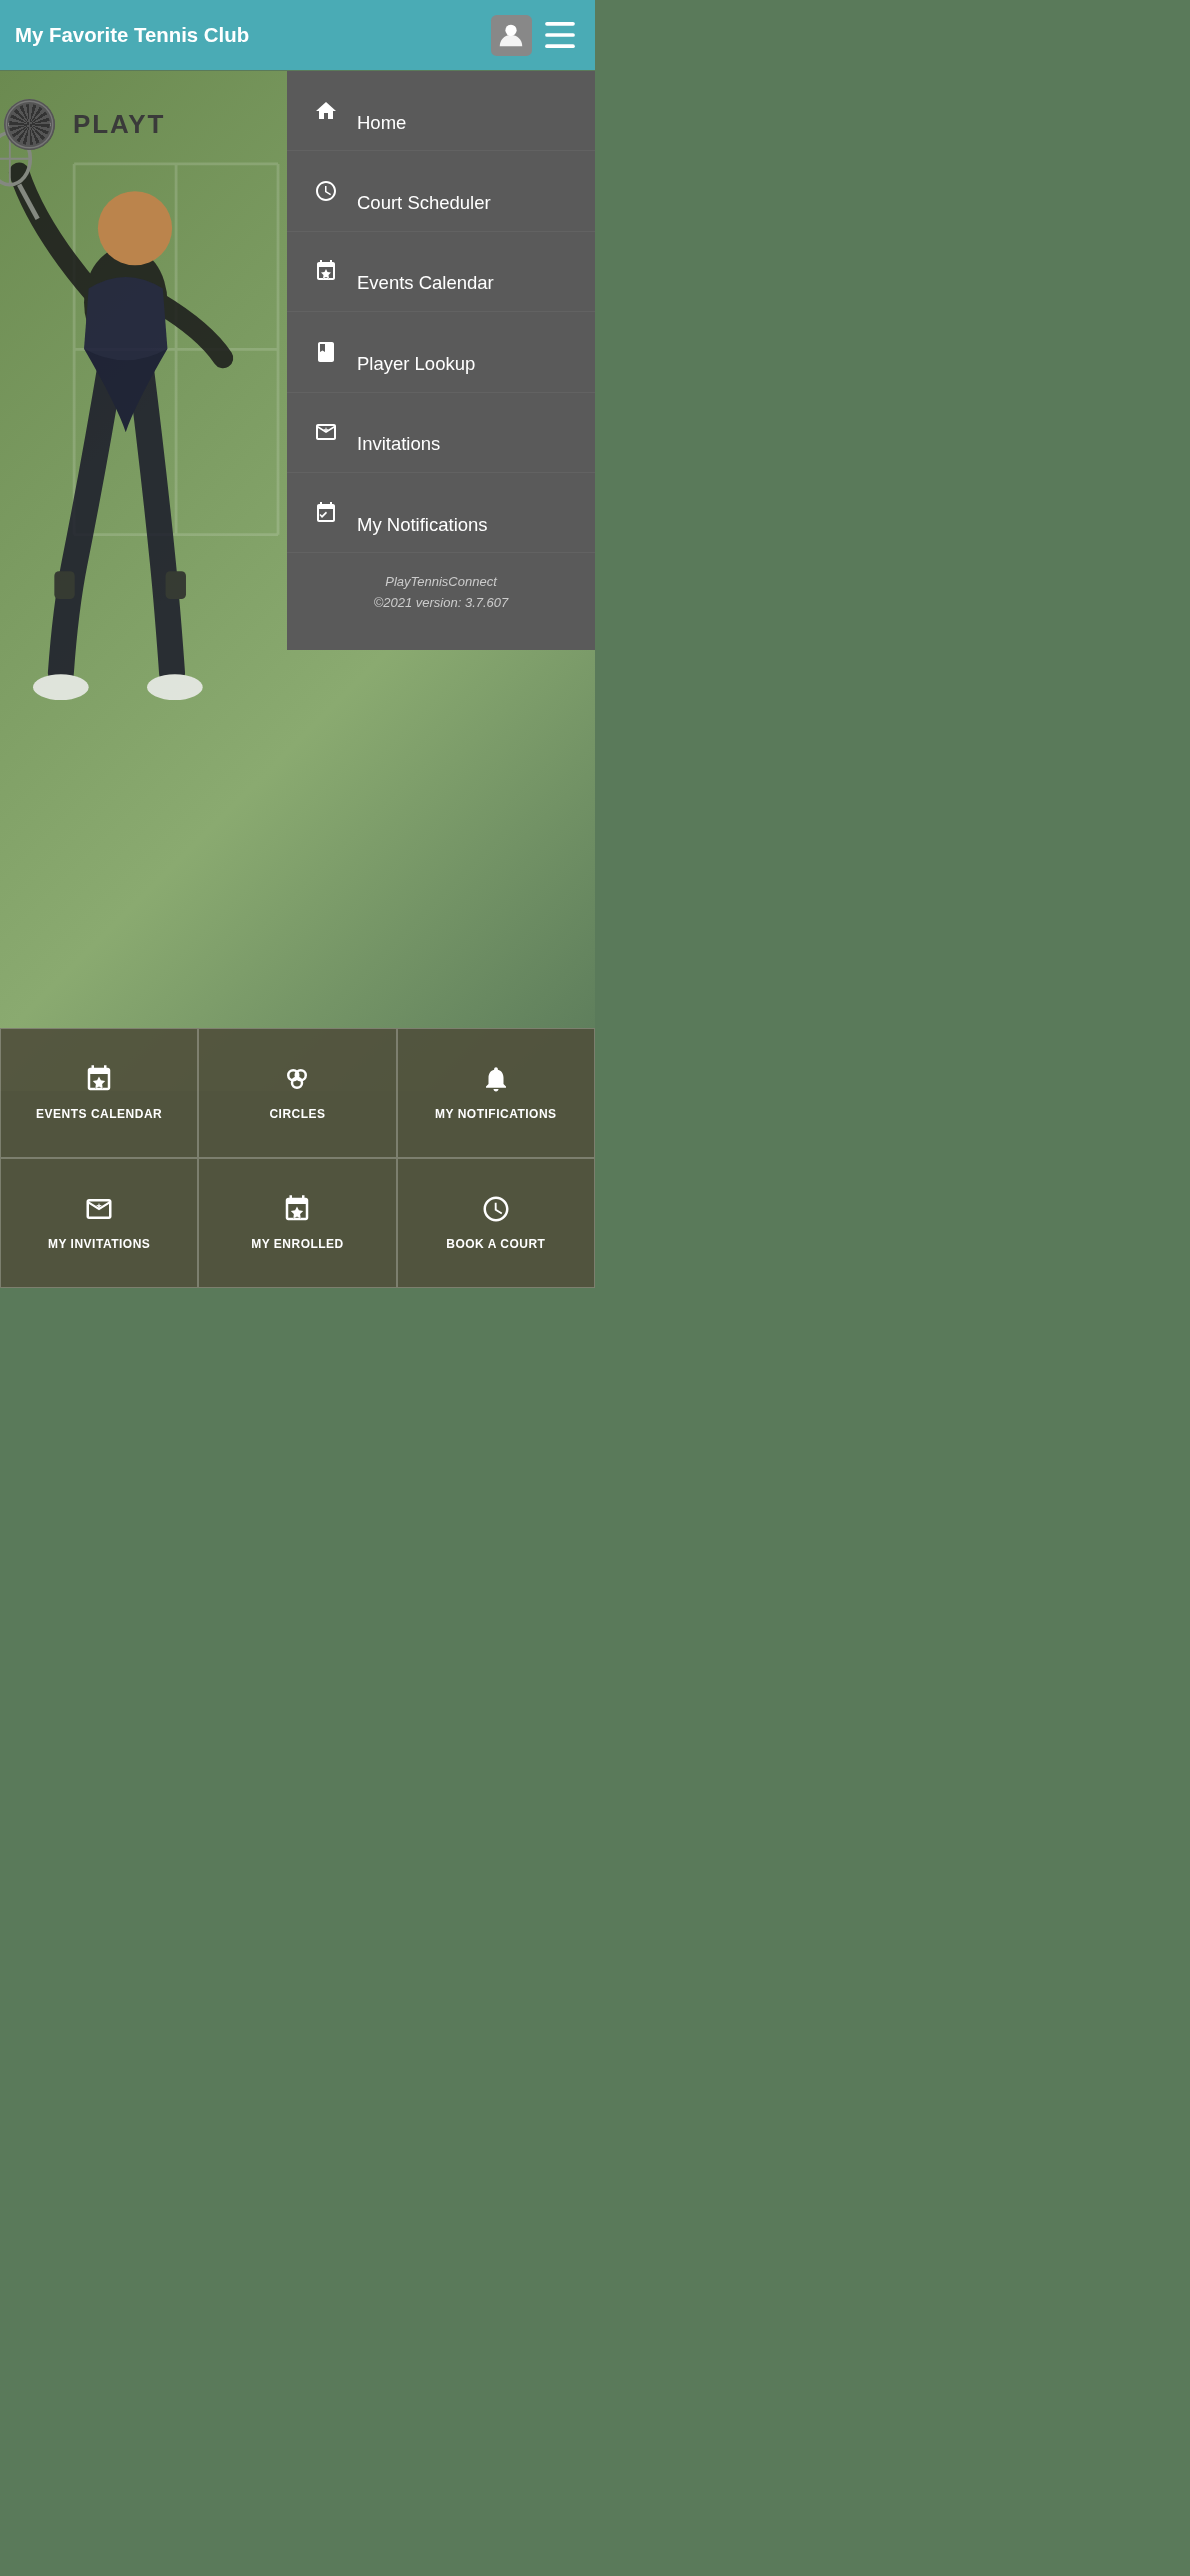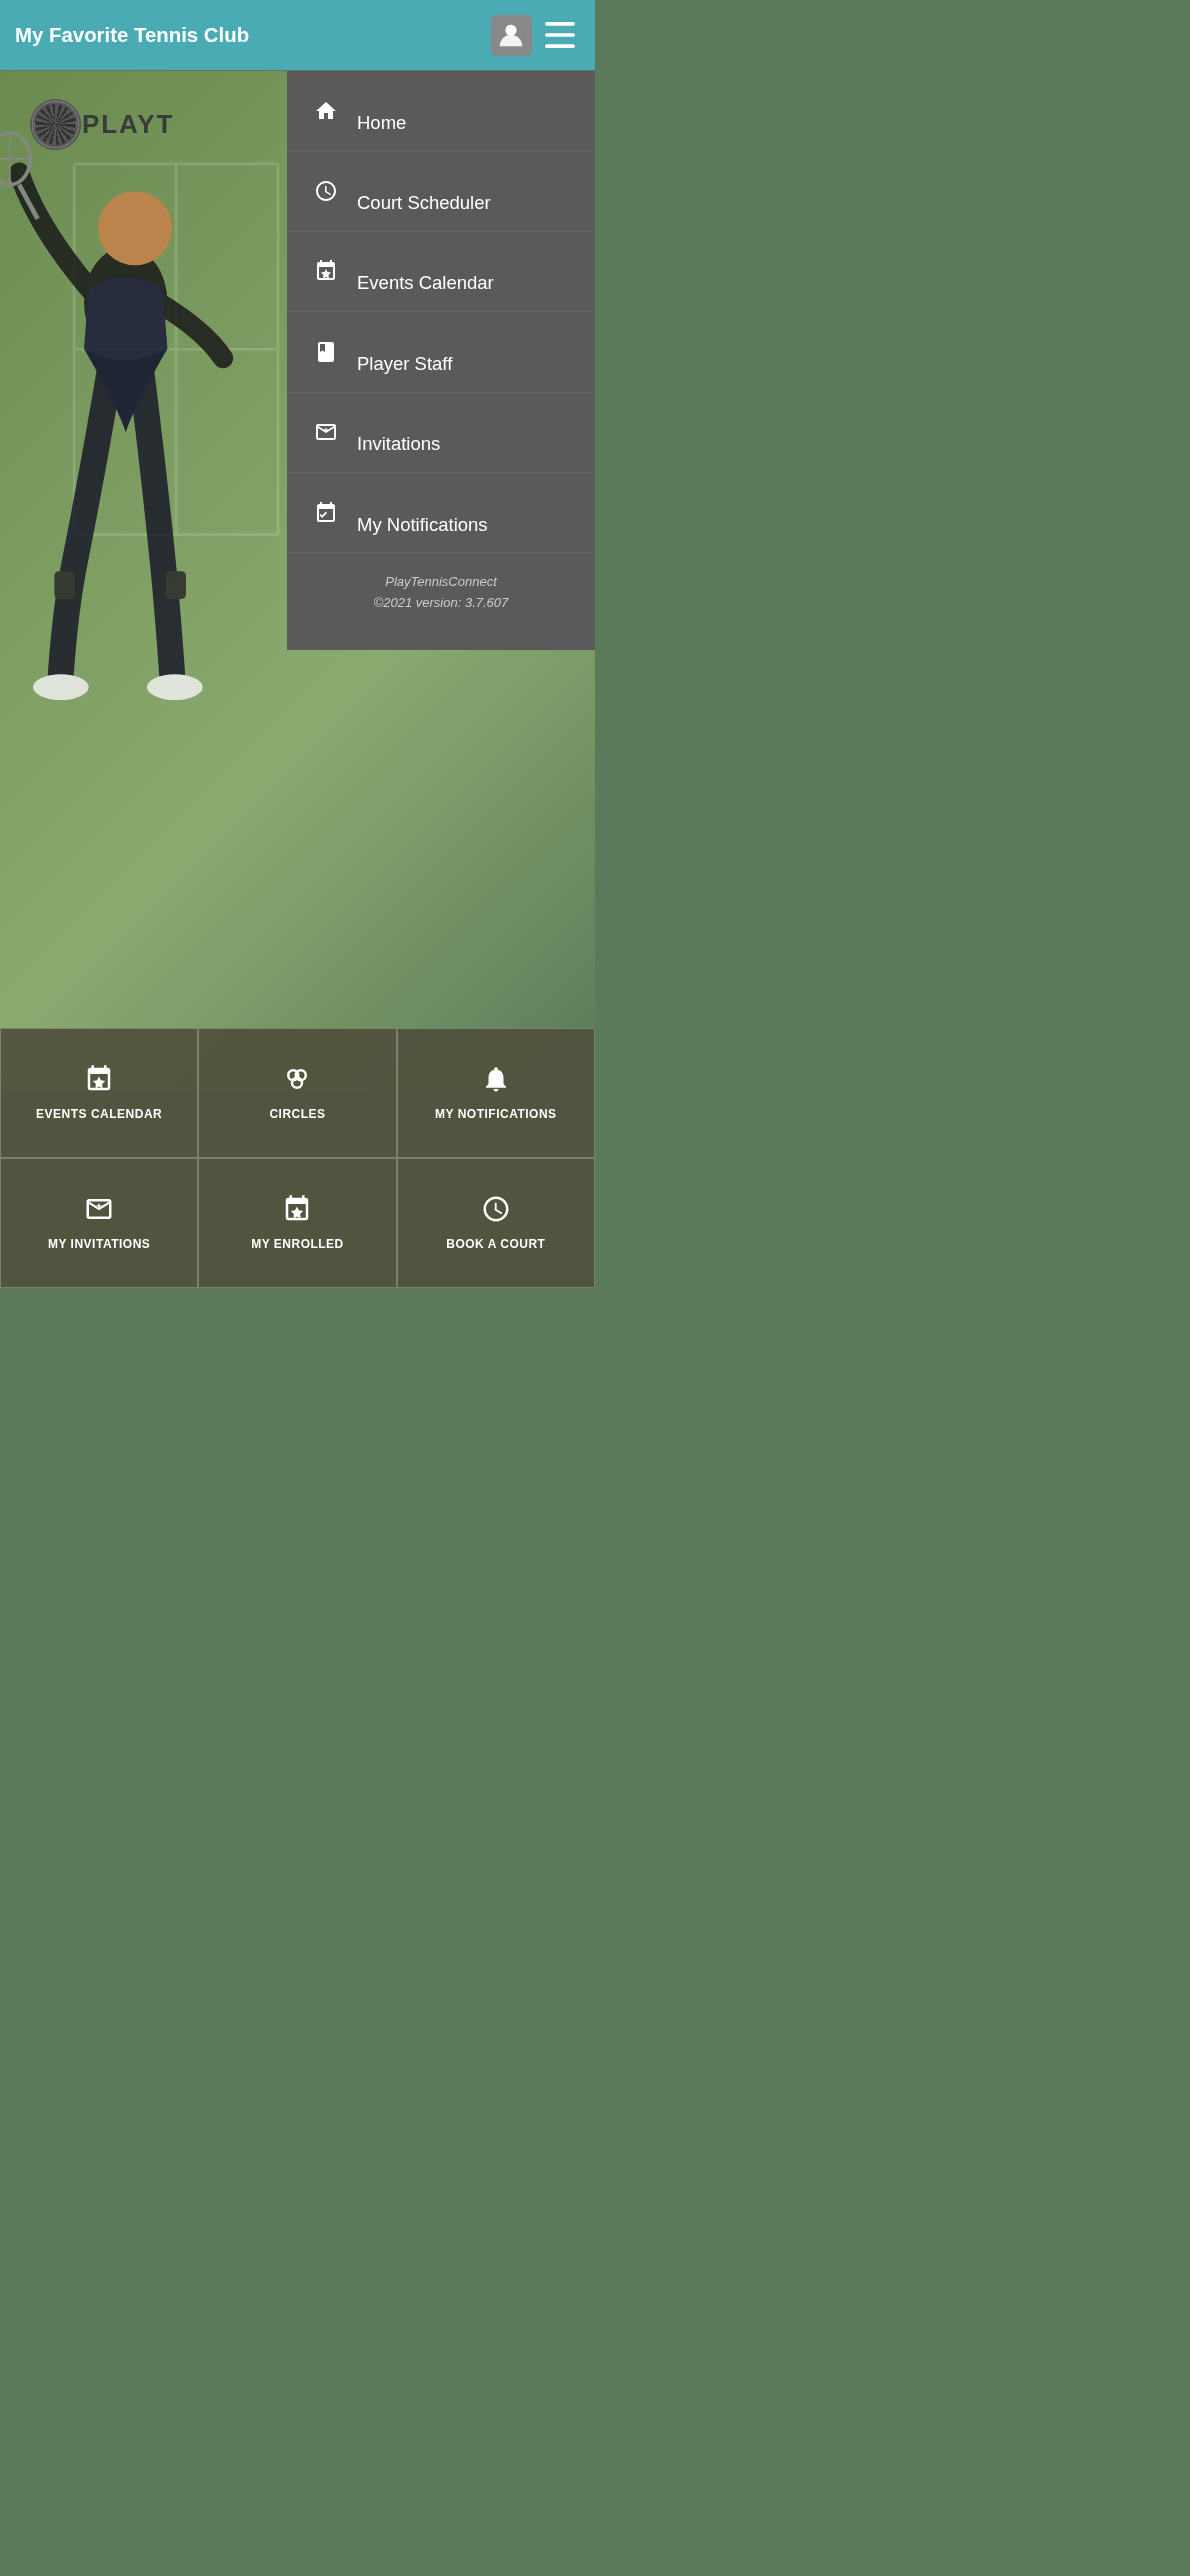--- a/index.html
+++ b/index.html
@@ -61,24 +61,24 @@
       left: 0; right: 0;
       height: 1020px;
       background: linear-gradient(135deg, #6b8a50 0%, #7a9a60 30%, #8aaa70 60%, #5a7a5a 100%);
       overflow: hidden;
     }
 
     
     #logo-area {
       position: absolute;
       top: 28px;
-      left: 30px;
-      display: flex;
-      align-items: center;
-      gap: 1px;
+      left: 4px;
+      display: flex;
+      align-items: center;
+      gap: 18px;
       z-index: 5;
     }
 
     .logo-ball {
       width: 51px;
       height: 51px;
       border-radius: 50%;
       background: radial-gradient(circle at 35% 35%, #8a8a8a, #3a3a3a);
       position: relative;
       overflow: hidden;
@@ -305,21 +305,21 @@
     </div>
     <span class="menu-label">Events Calendar</span>
   </div>
 
   <div class="menu-item">
     <div class="menu-icon">
       <svg class="svg-icon" viewBox="0 0 24 24">
           <path d="M18 2H6c-1.1 0-2 .9-2 2v16c0 1.1.9 2 2 2h12c1.1 0 2-.9 2-2V4c0-1.1-.9-2-2-2zM6 4h5v8l-2.5-1.5L6 12V4z"></path>
         </svg>
     </div>
-    <span class="menu-label">Player Staff</span>
+    <span class="menu-label">Player Lookup</span>
   </div>
 
   <div class="menu-item">
     <div class="menu-icon">
       <svg class="svg-icon" viewBox="0 0 24 24">
           <path d="M20 4H4c-1.1 0-2 .9-2 2v12c0 1.1.9 2 2 2h16c1.1 0 2-.9 2-2V6c0-1.1-.9-2-2-2zm0 14H4V8l8 5 8-5v10zm-8-7L4 6h16l-8 5z"></path>
           <path d="M12 7l.8 2h2l-1.6 1.2.6 2L12 11l-1.8 1.2.6-2L9.2 9h2z" opacity="0.8"></path>
         </svg>
     </div>
     <span class="menu-label">Invitations</span>

